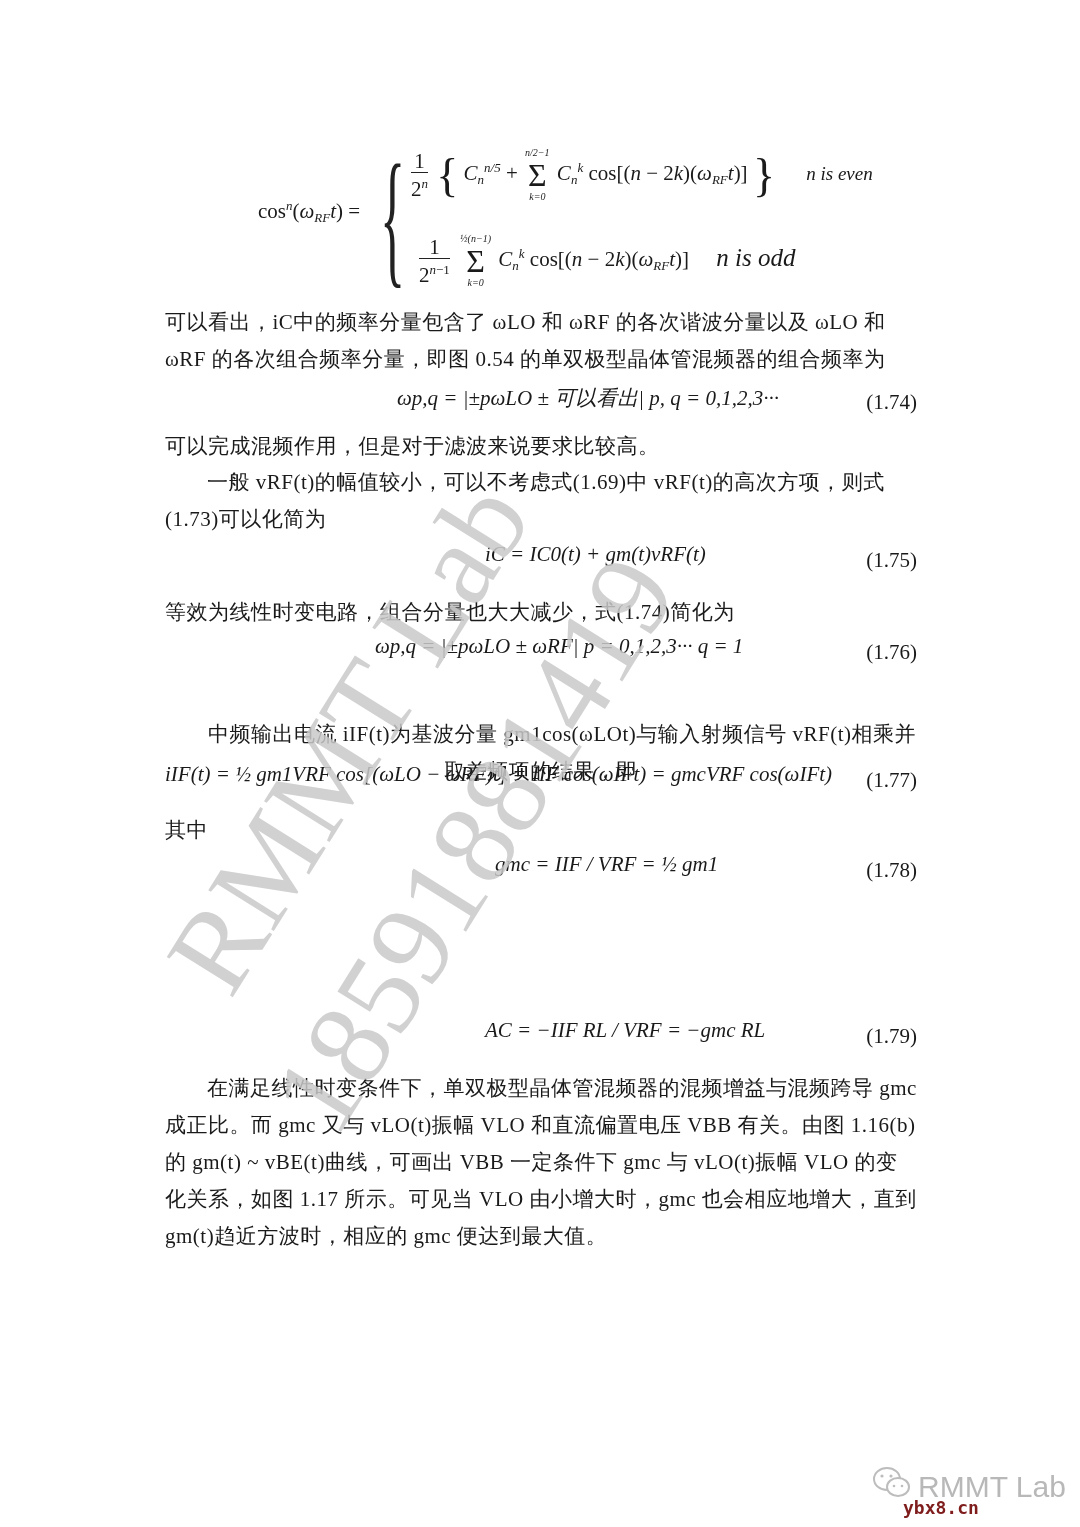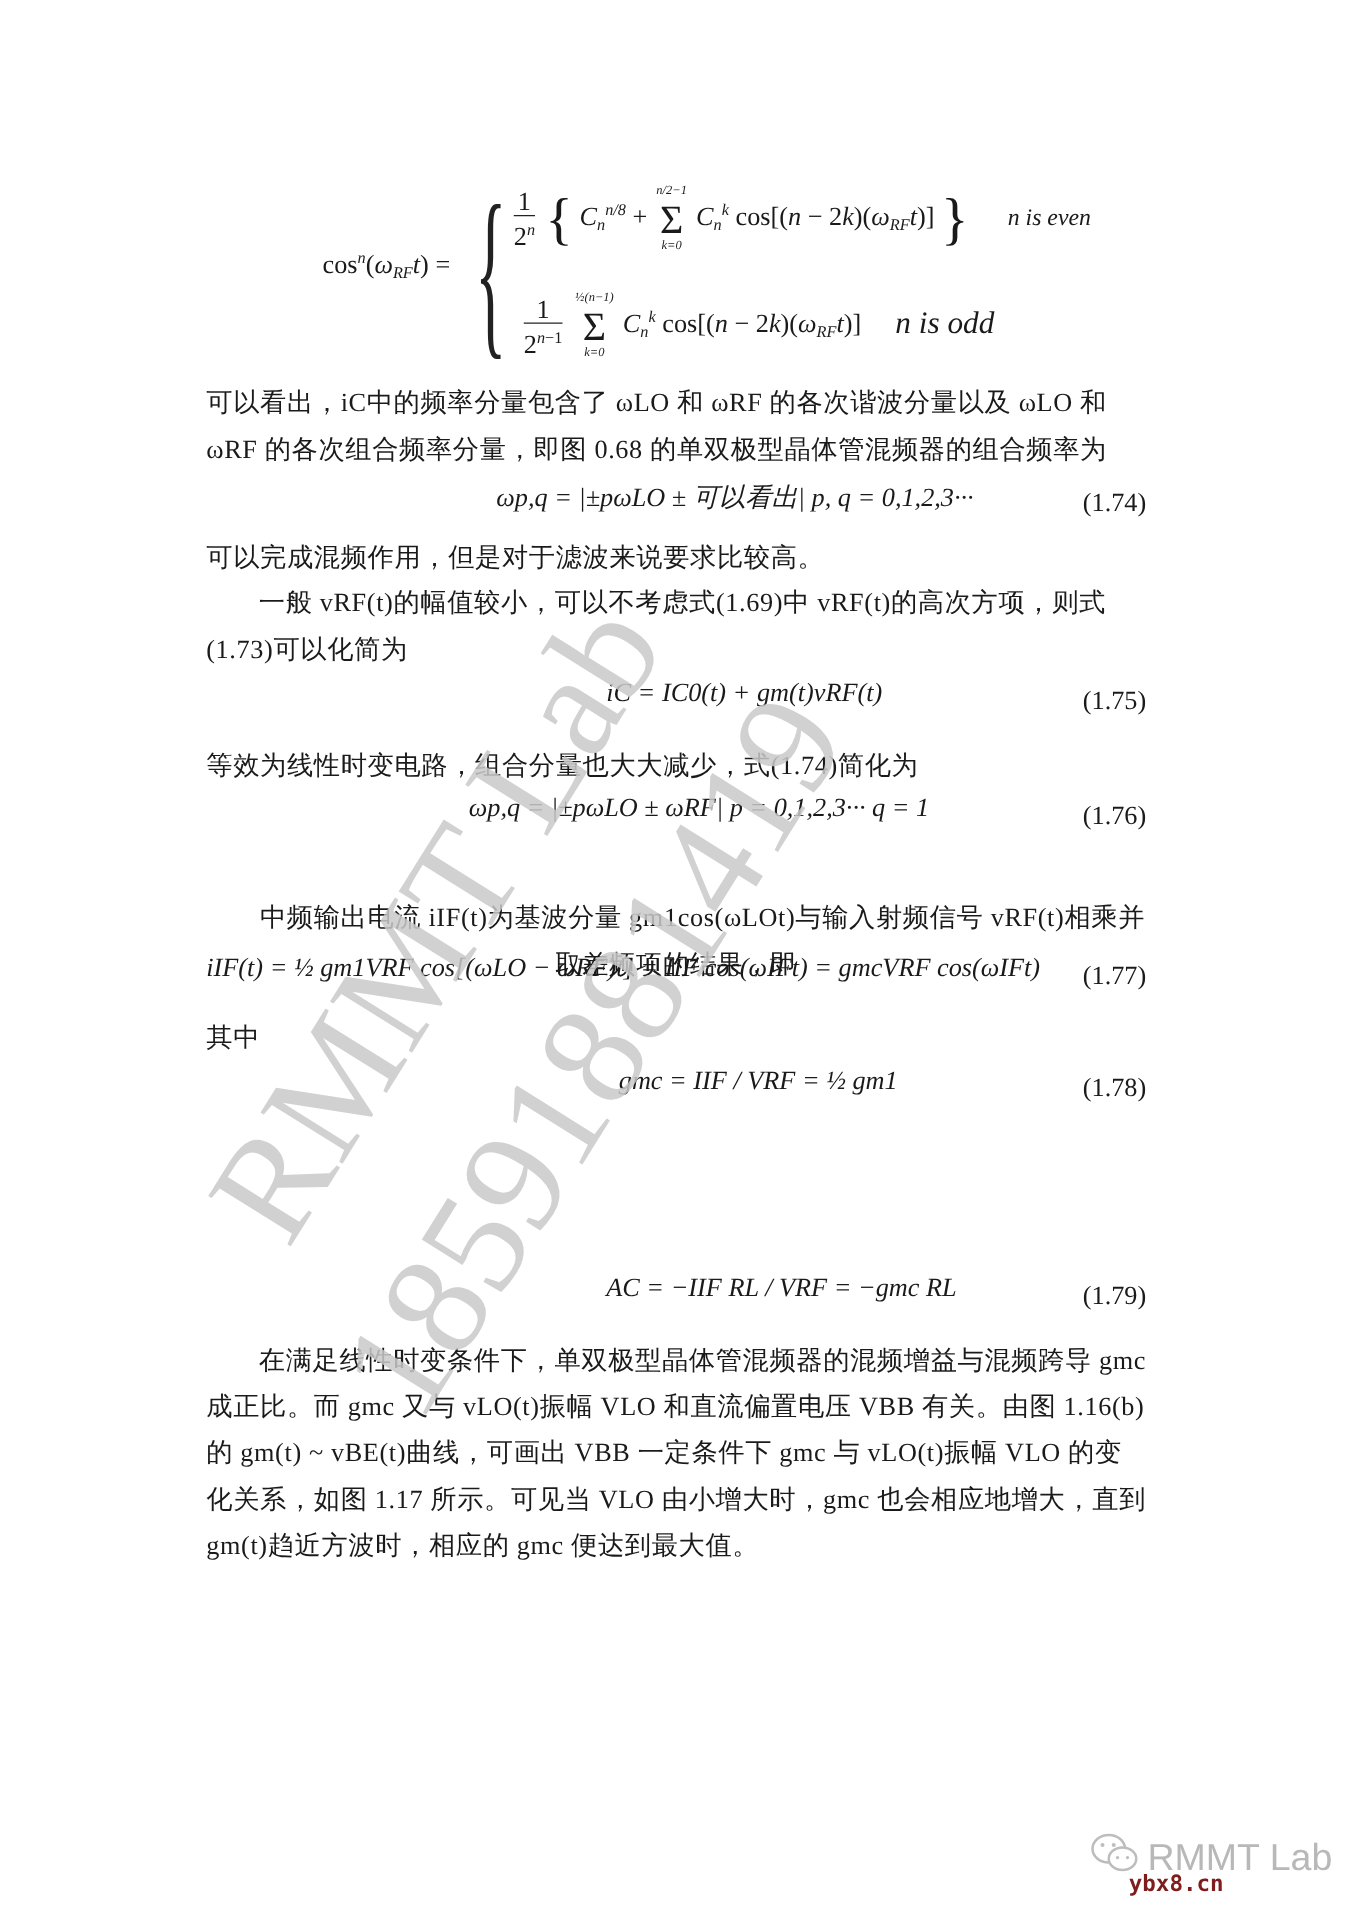--- a/index.html
+++ b/index.html
@@ -36,36 +36,36 @@
 
   <div style="position:absolute;left:258px;top:140px;width:600px;height:160px;">
     <div class="case-row" style="left:0;top:58px;">
       cos<sup><i>n</i></sup>(<i>ω</i><sub>RF</sub><i>t</i>) =
     </div>
     <div class="big-brace" style="left:122px;top:2px;">{</div>
 
     <div class="case-row" style="left:150px;top:6px;">
       <span class="frac"><span class="top">1</span><span>2<sup><i>n</i></sup></span></span>
       <span style="font-size:46px;font-weight:100;vertical-align:middle;">{</span>
-      <i>C</i><sub>n</sub><sup style="font-style:italic">n/8</sup> +
+      <i>C</i><sub>n</sub><sup style="font-style:italic">n/5</sup> +
       <span class="sigma"><span class="lim">n/2−1</span><span class="sym">Σ</span><span class="lim">k=0</span></span>
       <i>C</i><sub>n</sub><sup><i>k</i></sup> cos[(<i>n</i> − 2<i>k</i>)(<i>ω</i><sub>RF</sub><i>t</i>)]
       <span style="font-size:46px;font-weight:100;vertical-align:middle;">}</span>
       <span style="margin-left:26px;font-style:italic;font-size:19px;">n is even</span>
     </div>
 
     <div class="case-row" style="left:158px;top:92px;">
       <span class="frac"><span class="top">1</span><span>2<sup><i>n</i>−1</sup></span></span>
       <span class="sigma"><span class="lim">½(n−1)</span><span class="sym">Σ</span><span class="lim">k=0</span></span>
       <i>C</i><sub>n</sub><sup><i>k</i></sup> cos[(<i>n</i> − 2<i>k</i>)(<i>ω</i><sub>RF</sub><i>t</i>)]
       <span style="margin-left:22px;font-style:italic;font-size:25px;">n is odd</span>
     </div>
   </div>
 
-  <div class="para" style="top:304px;">可以看出，iC中的频率分量包含了 ωLO 和 ωRF 的各次谐波分量以及 ωLO 和 ωRF 的各次组合频率分量，即图 0.68 的单双极型晶体管混频器的组合频率为</div>
+  <div class="para" style="top:304px;">可以看出，iC中的频率分量包含了 ωLO 和 ωRF 的各次谐波分量以及 ωLO 和 ωRF 的各次组合频率分量，即图 0.54 的单双极型晶体管混频器的组合频率为</div>
 
   <div class="eq" style="top:384px;">
     <span class="body" style="left:232px;">ωp,q = |±pωLO ± 可以看出|   p, q = 0,1,2,3···</span>
     <span class="num">(1.74)</span>
   </div>
 
   <div class="para" style="top:428px;">可以完成混频作用，但是对于滤波来说要求比较高。</div>
 
   <div class="para indent" style="top:464px;">一般 vRF(t)的幅值较小，可以不考虑式(1.69)中 vRF(t)的高次方项，则式(1.73)可以化简为</div>
 

